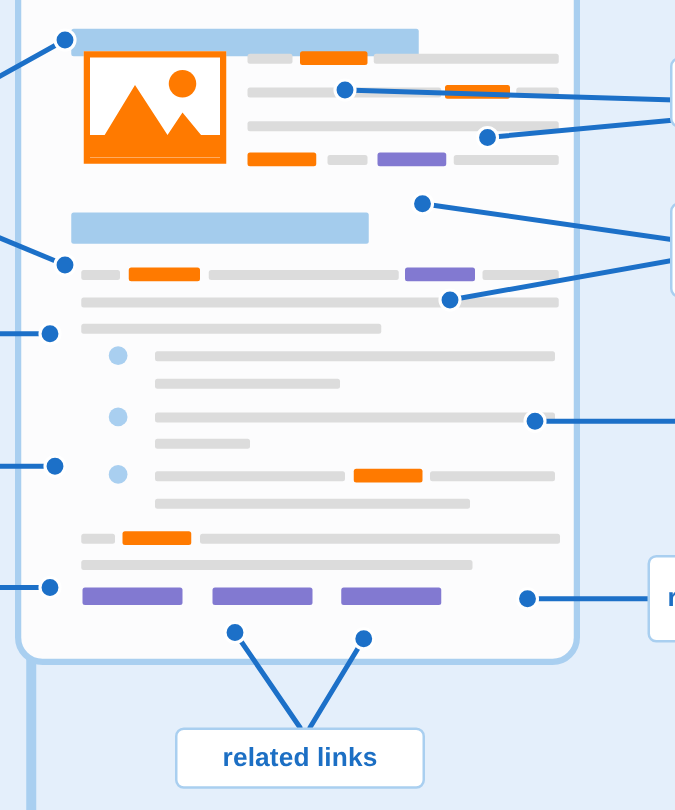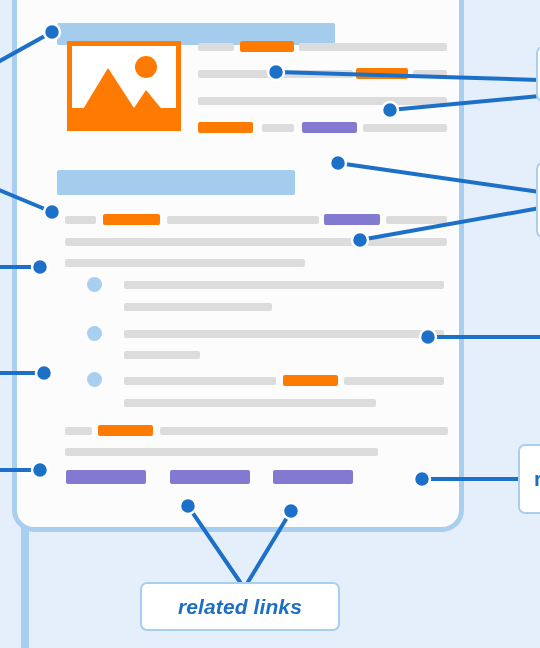--- a/index.html
+++ b/index.html
@@ -57,21 +57,21 @@
     border:2px solid #A9CFF0;
     border-radius:7px;
     color:#1C6FC4;
     font-weight:bold;
     font-size:21px;
     letter-spacing:.1px;
     display:flex;align-items:center;justify-content:center;
     box-sizing:border-box;
     white-space:nowrap;
   }
-  #callout-related{left:140px;top:582px;width:200px;height:49px;font-style:italic;}
+  #callout-related{left:140px;top:582px;width:200px;height:49px;}
   #callout-a{left:536px;top:46px;width:120px;height:56px;}
   #callout-b{left:536px;top:162px;width:120px;height:76px;}
   #callout-c{left:518px;top:444px;width:130px;height:70px;
              justify-content:flex-start;padding-left:14px;}
 </style>
 </head>
 <body>
 
 <div class="stage">
 

